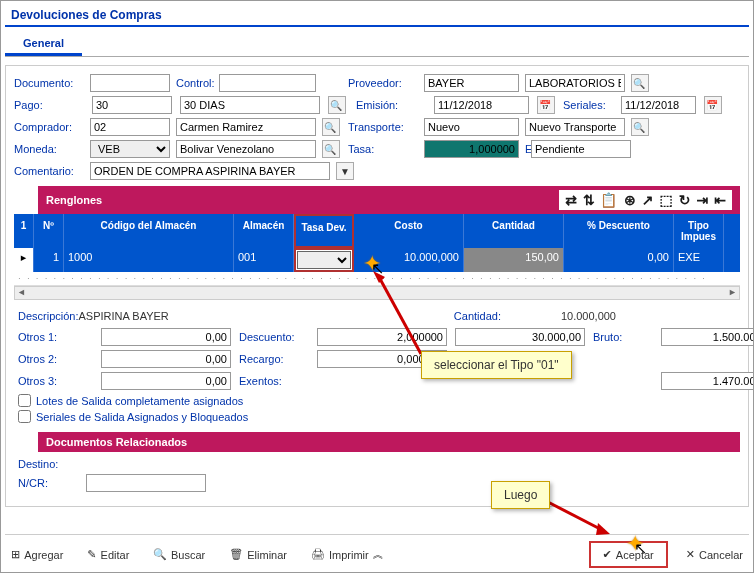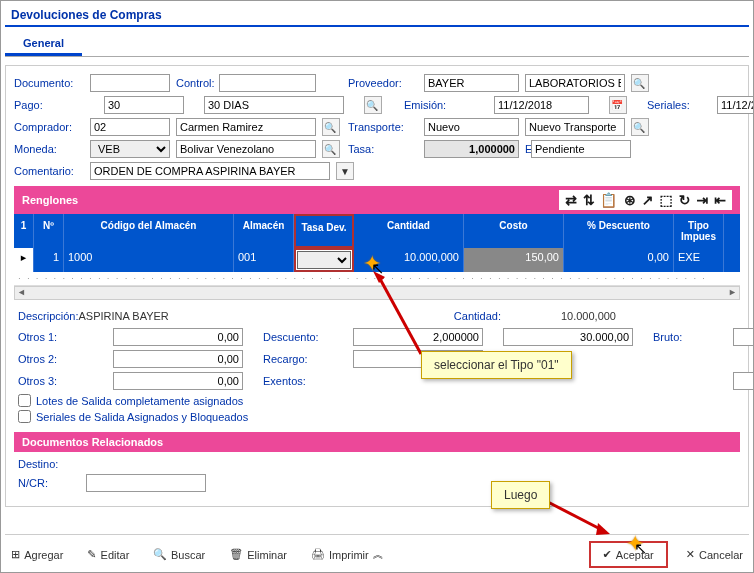--- a/index.html
+++ b/index.html
@@ -3,43 +3,43 @@
 <meta charset="utf-8">
 <style>
 * { box-sizing: border-box; margin: 0; padding: 0; }
 body { font-family: Arial, sans-serif; font-size: 11px; color: #333; background: #fff; }
 .window { width: 754px; height: 573px; border: 1px solid #999; padding: 4px; overflow: hidden; position: relative; }
 .title-bar { color: #0033aa; font-weight: bold; font-size: 12px; padding: 3px 6px; border-bottom: 2px solid #0044cc; margin-bottom: 6px; }
 .tab-row { border-bottom: 1px solid #aaa; margin-bottom: 8px; }
 .tab { display: inline-block; padding: 4px 18px; color: #0033aa; font-weight: bold; border-bottom: 3px solid #0044cc; }
 .panel { border: 1px solid #ccc; padding: 8px; }
 .form-grid { display: grid; grid-template-columns: 70px 80px 140px 20px 70px 95px 100px 20px; gap: 4px 6px; align-items: center; margin-bottom: 4px; }
-.form-row2 { display: grid; grid-template-columns: 70px 80px 140px 20px 70px 95px 18px 50px 75px 18px; gap: 4px 20px; align-items: center; margin-bottom: 4px; }
+.form-row2 { display: grid; grid-template-columns: 70px 80px 140px 20px 70px 95px 18px 50px 75px 18px; gap: 4px 8px; align-items: center; margin-bottom: 4px; }
 .form-row3 { display: grid; grid-template-columns: 70px 80px 140px 20px 70px 95px 100px 20px; gap: 13px 6px; align-items: center; margin-bottom: 4px; }
 .lbl { color: #0033aa; }
 input[type=text], .txt { width: 100%; height: 18px; border: 1px solid #999; padding: 1px 3px; font-size: 11px; }
-.txt-ro { background: #e5e5e5; font-weight: bold; }
+.txt-ro { background: #0f766e; }
 .icon-btn { width: 18px; height: 18px; border: 1px solid #aaa; background: #f4f4f4; display: inline-flex; align-items: center; justify-content: center; cursor: pointer; font-size: 10px; }
-.section-header { background: #ec4899; color: #fff; font-weight: bold; padding: 4px 8px; display: flex; justify-content: space-between; align-items: center; }
+.section-header { background: #be185d; color: #fff; font-weight: bold; padding: 4px 8px; display: flex; justify-content: space-between; align-items: center; margin-left: 24px; }
 .toolbar-icons { display: flex; gap: 6px; color: #222; }
 .toolbar-icons span { font-size: 14px; cursor: pointer; color: #1a1a1a; }
 .grid-head { display: grid; grid-template-columns: 20px 30px 170px 60px 60px 110px 100px 110px 50px; background: #0055cc; color: #fff; font-size: 10px; font-weight: bold; }
 .grid-head > div { padding: 6px 4px; border-right: 1px solid #3a78d6; text-align: center; }
 .grid-row { display: grid; grid-template-columns: 20px 30px 170px 60px 60px 110px 100px 110px 50px; background: #0055cc; }
 .grid-row > div { padding: 3px 4px; color: #fff; font-size: 11px; border-right: 1px solid #3a78d6; }
 .cell-white { background: #fff; color: #000 !important; text-align: center; }
 .cell-gray { background: #888; color: #fff !important; text-align: right; }
 .cell-right { text-align: right; }
 .tipo-cell { background: #fff; border: 2px solid #b03030 !important; padding: 1px !important; }
 .tipo-select { width: 100%; height: 18px; border: 1px solid #666; font-size: 10px; }
 .dots-row { color: #888; letter-spacing: 2px; font-size: 8px; padding: 2px 4px; border-bottom: 1px solid #ddd; }
 .hscroll { height: 14px; background: #eee; border: 1px solid #ccc; margin-bottom: 4px; position: relative; }
 .hscroll::before { content: "◄"; position: absolute; left: 2px; font-size: 9px; color: #666; }
 .hscroll::after { content: "►"; position: absolute; right: 2px; font-size: 9px; color: #666; }
-.desc-row2 { display: grid; grid-template-columns: 75px 130px 70px 130px 130px 60px 120px; gap: 4px 20px; align-items: center; margin-bottom: 4px; }
+.desc-row2 { display: grid; grid-template-columns: 75px 130px 70px 130px 130px 60px 120px; gap: 4px 8px; align-items: center; margin-bottom: 4px; }
 .num-r { text-align: right; }
 .chk-row { margin: 3px 0; color: #0033aa; display: flex; align-items: center; gap: 5px; }
 .chk-row input { width: 13px; height: 13px; }
 .bottom-bar { position: absolute; bottom: 4px; left: 4px; right: 4px; border-top: 1px solid #ccc; padding-top: 6px; display: flex; align-items: center; gap: 12px; }
 .bbtn { display: inline-flex; align-items: center; gap: 4px; padding: 3px 6px; cursor: pointer; color: #333; }
 .flex-spacer { flex: 1; }
 .aceptar-box { border: 2px solid #cc3333; padding: 2px 6px; }
 .callout { position: absolute; background: #ffffcc; border: 1px solid #c8a000; padding: 6px 12px; font-size: 12px; color: #333; box-shadow: 2px 2px 4px rgba(0,0,0,0.3); z-index: 50; }
 .arrow { position: absolute; z-index: 49; }
 .star { position: absolute; font-size: 22px; color: #ffaa00; z-index: 51; text-shadow: 0 0 2px #aa6600; }
@@ -129,22 +129,22 @@
         <span>⇥</span>
         <span>⇤</span>
       </div>
     </div>
     <div class="grid-head">
       <div>1</div>
       <div>Nº</div>
       <div>Código del Almacén</div>
       <div>Almacén</div>
       <div style="border:2px solid #b03030;">Tasa Dev.</div>
+      <div>Costo</div>
       <div>Cantidad</div>
-      <div>Costo</div>
       <div>% Descuento</div>
       <div>Tipo Impues</div>
     </div>
     <div class="grid-row">
       <div class="cell-white">▸</div>
       <div class="cell-right">1</div>
       <div>1000</div>
       <div>001</div>
       <div class="tipo-cell"><select class="tipo-select"><option></option></select></div>
       <div class="cell-right">10.000,000</div>

